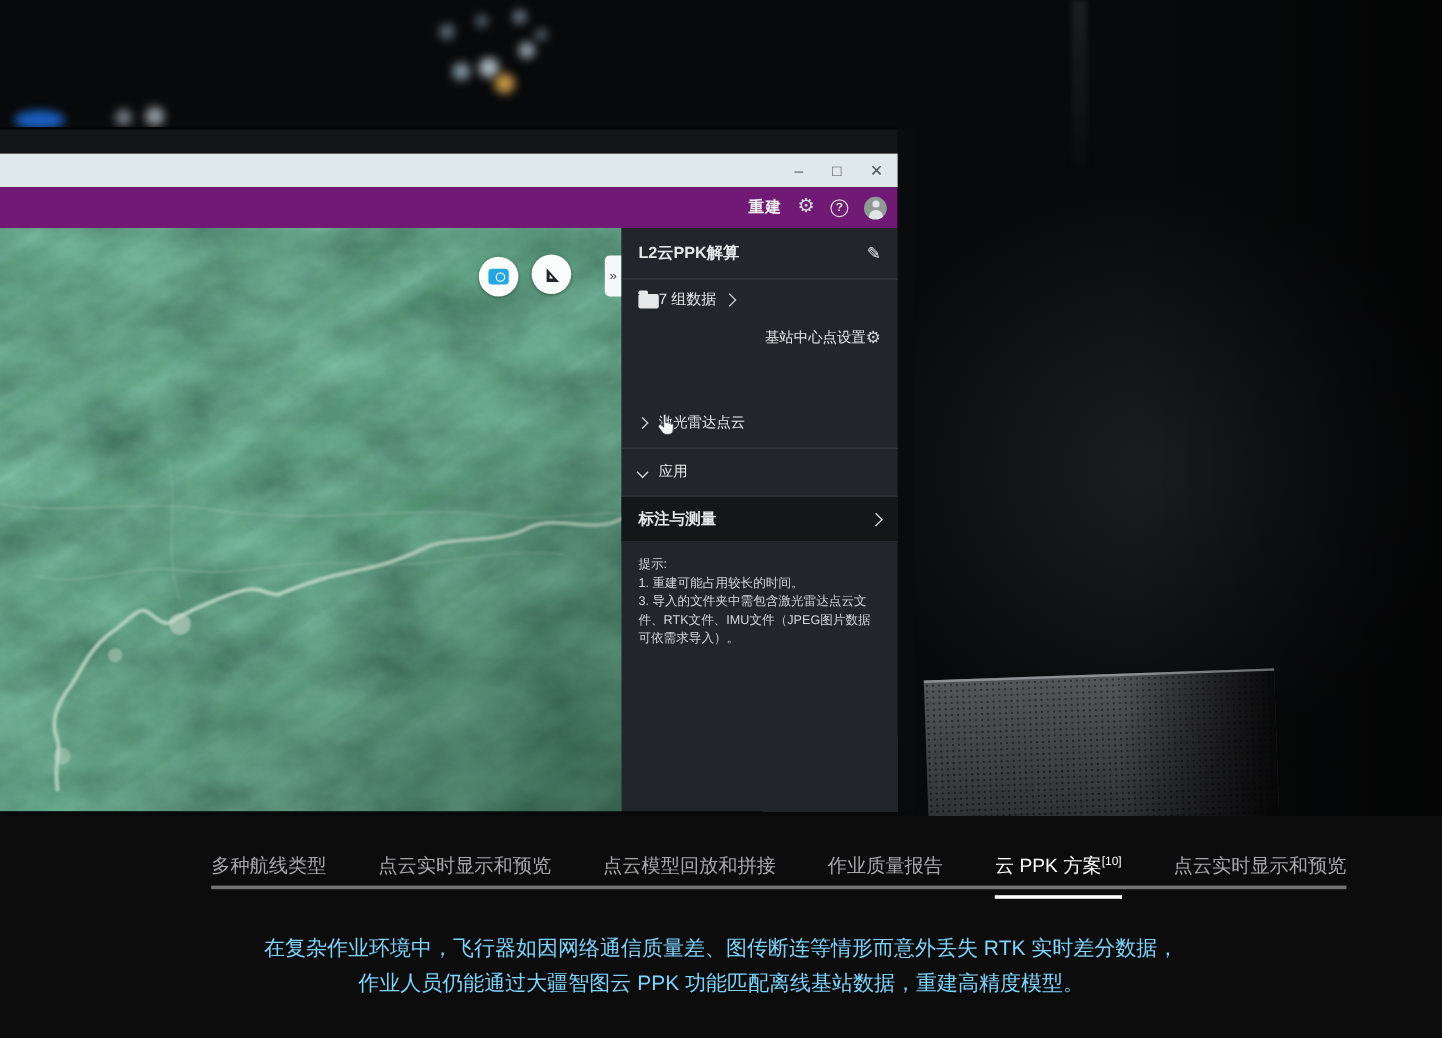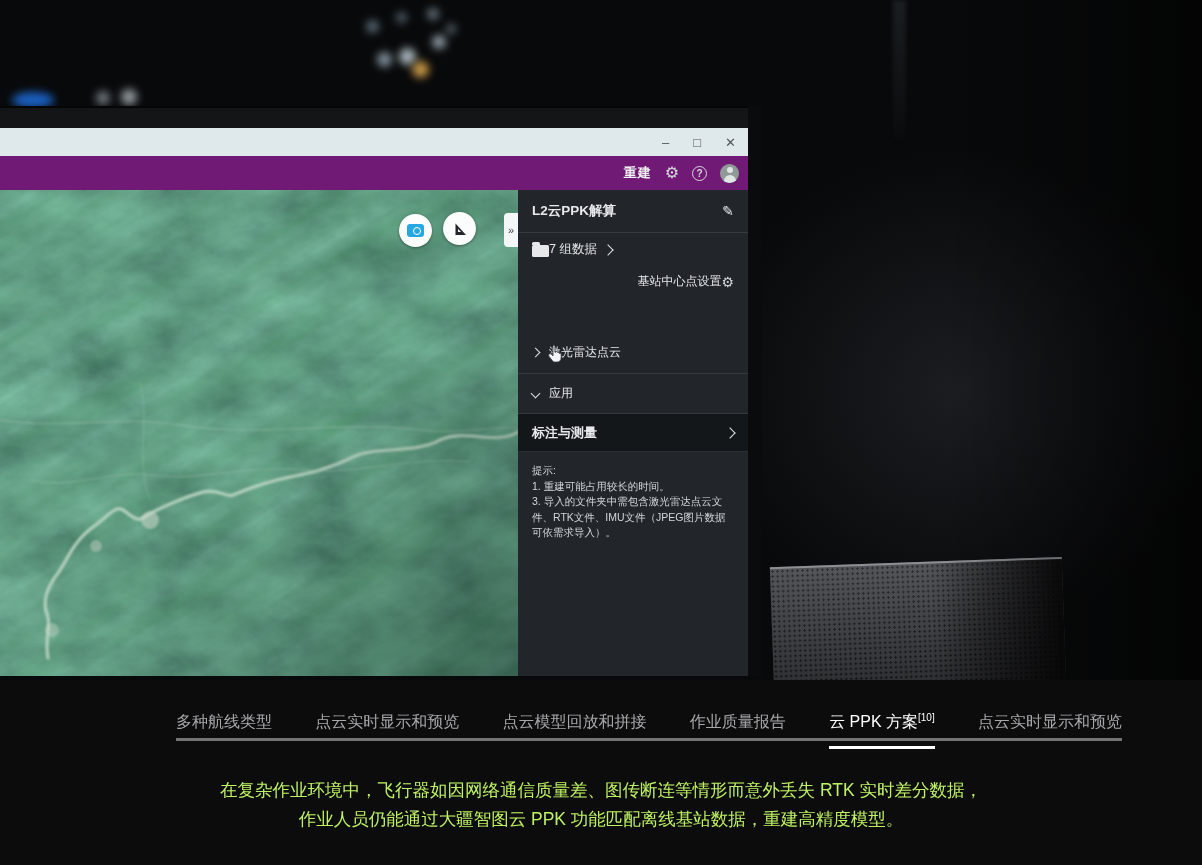--- a/index.html
+++ b/index.html
@@ -83,21 +83,21 @@
   .cursor { position:absolute; left:546px; top:344px; width:19px; height:21px; z-index:5; }
 
   
   .tabs { position:absolute; left:128px; top:712px; width:946px; display:flex; justify-content:space-between;
     align-items:flex-end; border-bottom:3px solid #737373; padding-bottom:5px;margin-left:48px; }
   .tab { position:relative; font-size:16px; color:#a7a7aa; background:none; border:none; cursor:pointer;
     font-family:inherit; }
   .tab.active { color:#ffffff; }
   .tab sup { font-size:10px; }
   .tab .underline { position:absolute; left:0; right:0; bottom:-16px; height:3px; background:#fff; }
-  .desc { position:absolute; left:0; top:776px; width:1202px; text-align:center; color:#bef264;
+  .desc { position:absolute; left:0; top:776px; width:1202px; text-align:center; color:#7dd3fc;
     font-size:17.5px; line-height:29px; }
 </style>
 </head>
 <body>
 
 <div class="page">
 
   <div class="photo">
 
     <div class="room-glow"></div>

